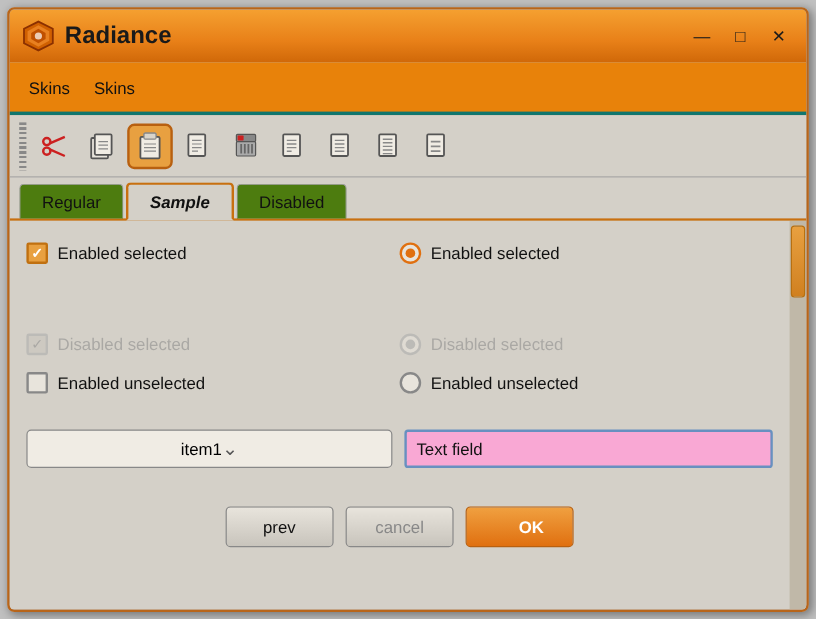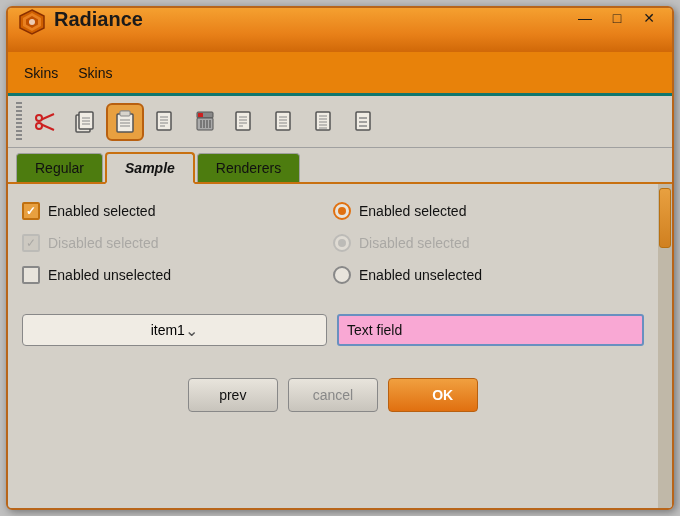--- a/index.html
+++ b/index.html
@@ -20,21 +20,21 @@
       border-radius: 6px;
       overflow: hidden;
       display: flex;
       flex-direction: column;
       box-shadow: 2px 2px 8px rgba(0,0,0,0.4);
     }
     .title-bar {
       background: linear-gradient(180deg, #f5a030 0%, #e88018 60%, #d06808 100%);
       height: 44px;
       display: flex;
-      align-items: flex-start;
+      align-items: center;
       padding: 0 10px;
       flex-shrink: 0;
     }
     .title-icon {
       width: 28px;
       height: 28px;
       margin-right: 8px;
       flex-shrink: 0;
     }
     .title-text {
@@ -161,21 +161,21 @@
       display: grid;
       grid-template-columns: 1fr 1fr;
       gap: 10px 0;
     }
     .option-row {
       display: flex;
       align-items: center;
       gap: 8px;
       padding: 2px 0;
     }
-    .option-row.disabled { opacity: 0.55; }
+    .option-row.disabled { opacity: 0.55; margin-top: 44px; }
     .checkbox-custom {
       width: 18px;
       height: 18px;
       border: 2px solid #888;
       background: #e8e4dc;
       border-radius: 2px;
       display: flex;
       align-items: center;
       justify-content: center;
       flex-shrink: 0;
@@ -426,21 +426,21 @@
         <line x1="6" y1="8" x2="14" y2="8" stroke="#888" stroke-width="1.5"></line>
         <line x1="6" y1="12" x2="14" y2="12" stroke="#888" stroke-width="1.5"></line>
         <line x1="6" y1="16" x2="14" y2="16" stroke="#888" stroke-width="1.5"></line>
       </svg>
     </button>
   </div>
 
   <div class="tabs-bar">
     <div class="tab">Regular</div>
     <div class="tab active">Sample</div>
-    <div class="tab">Renderers</div>
+    <div class="tab">Disabled</div>
   </div>
 
   <div class="content">
     <div class="main-panel">
 
       <div class="options-grid">
 
         <div class="option-row">
           <div class="checkbox-custom checked"></div>
           <span class="option-label">Enabled selected</span>

